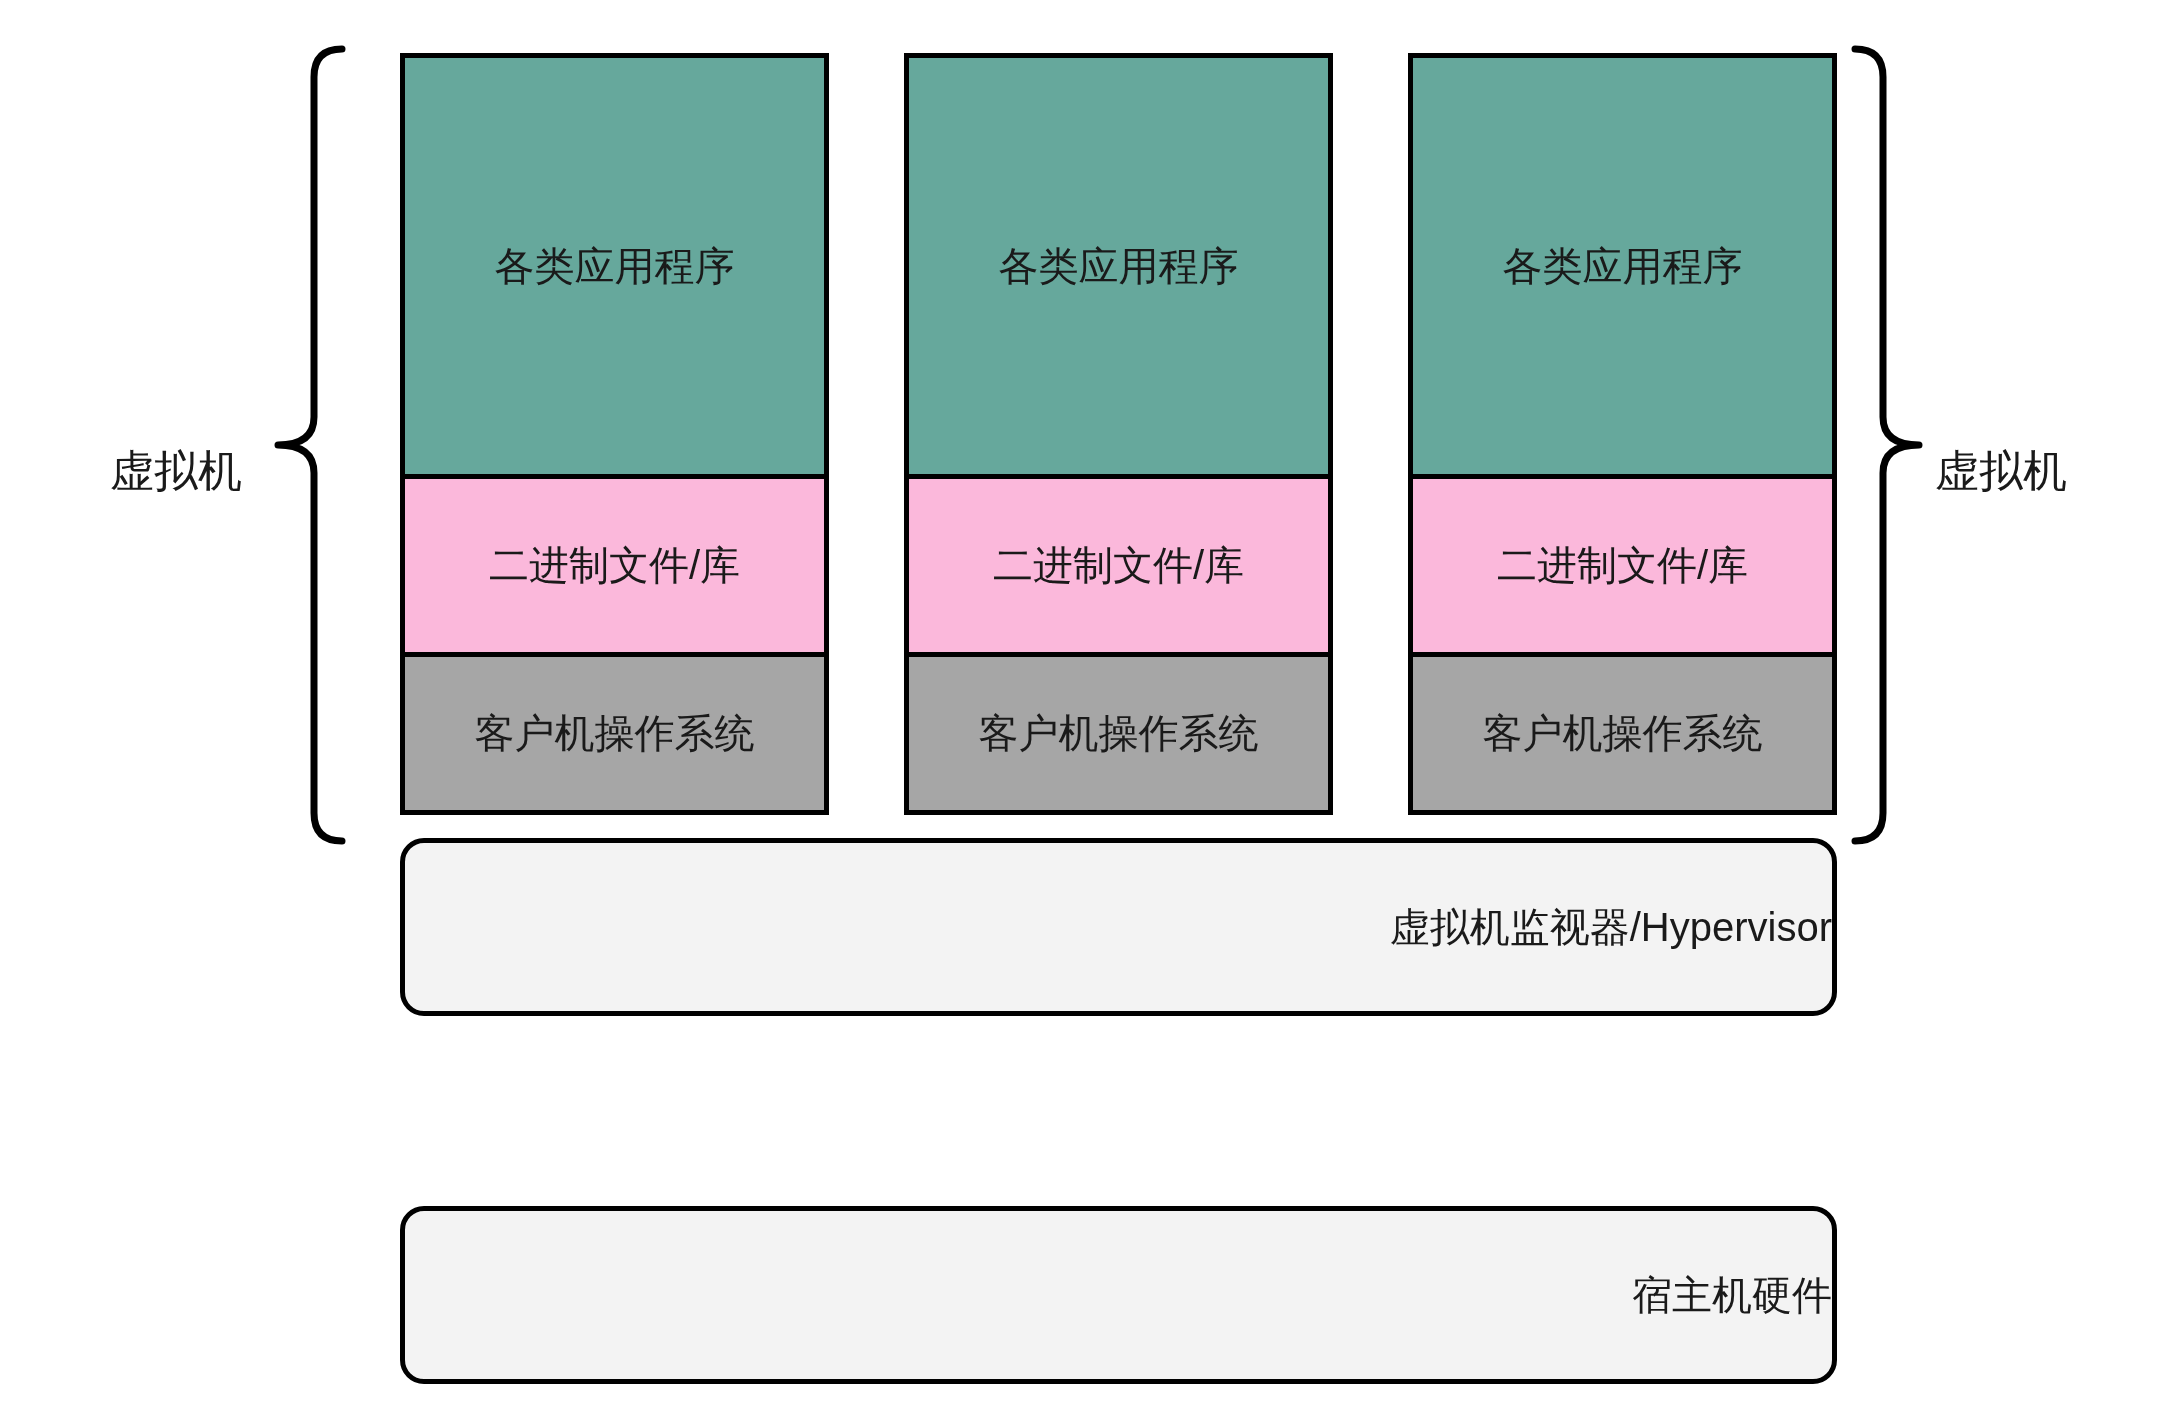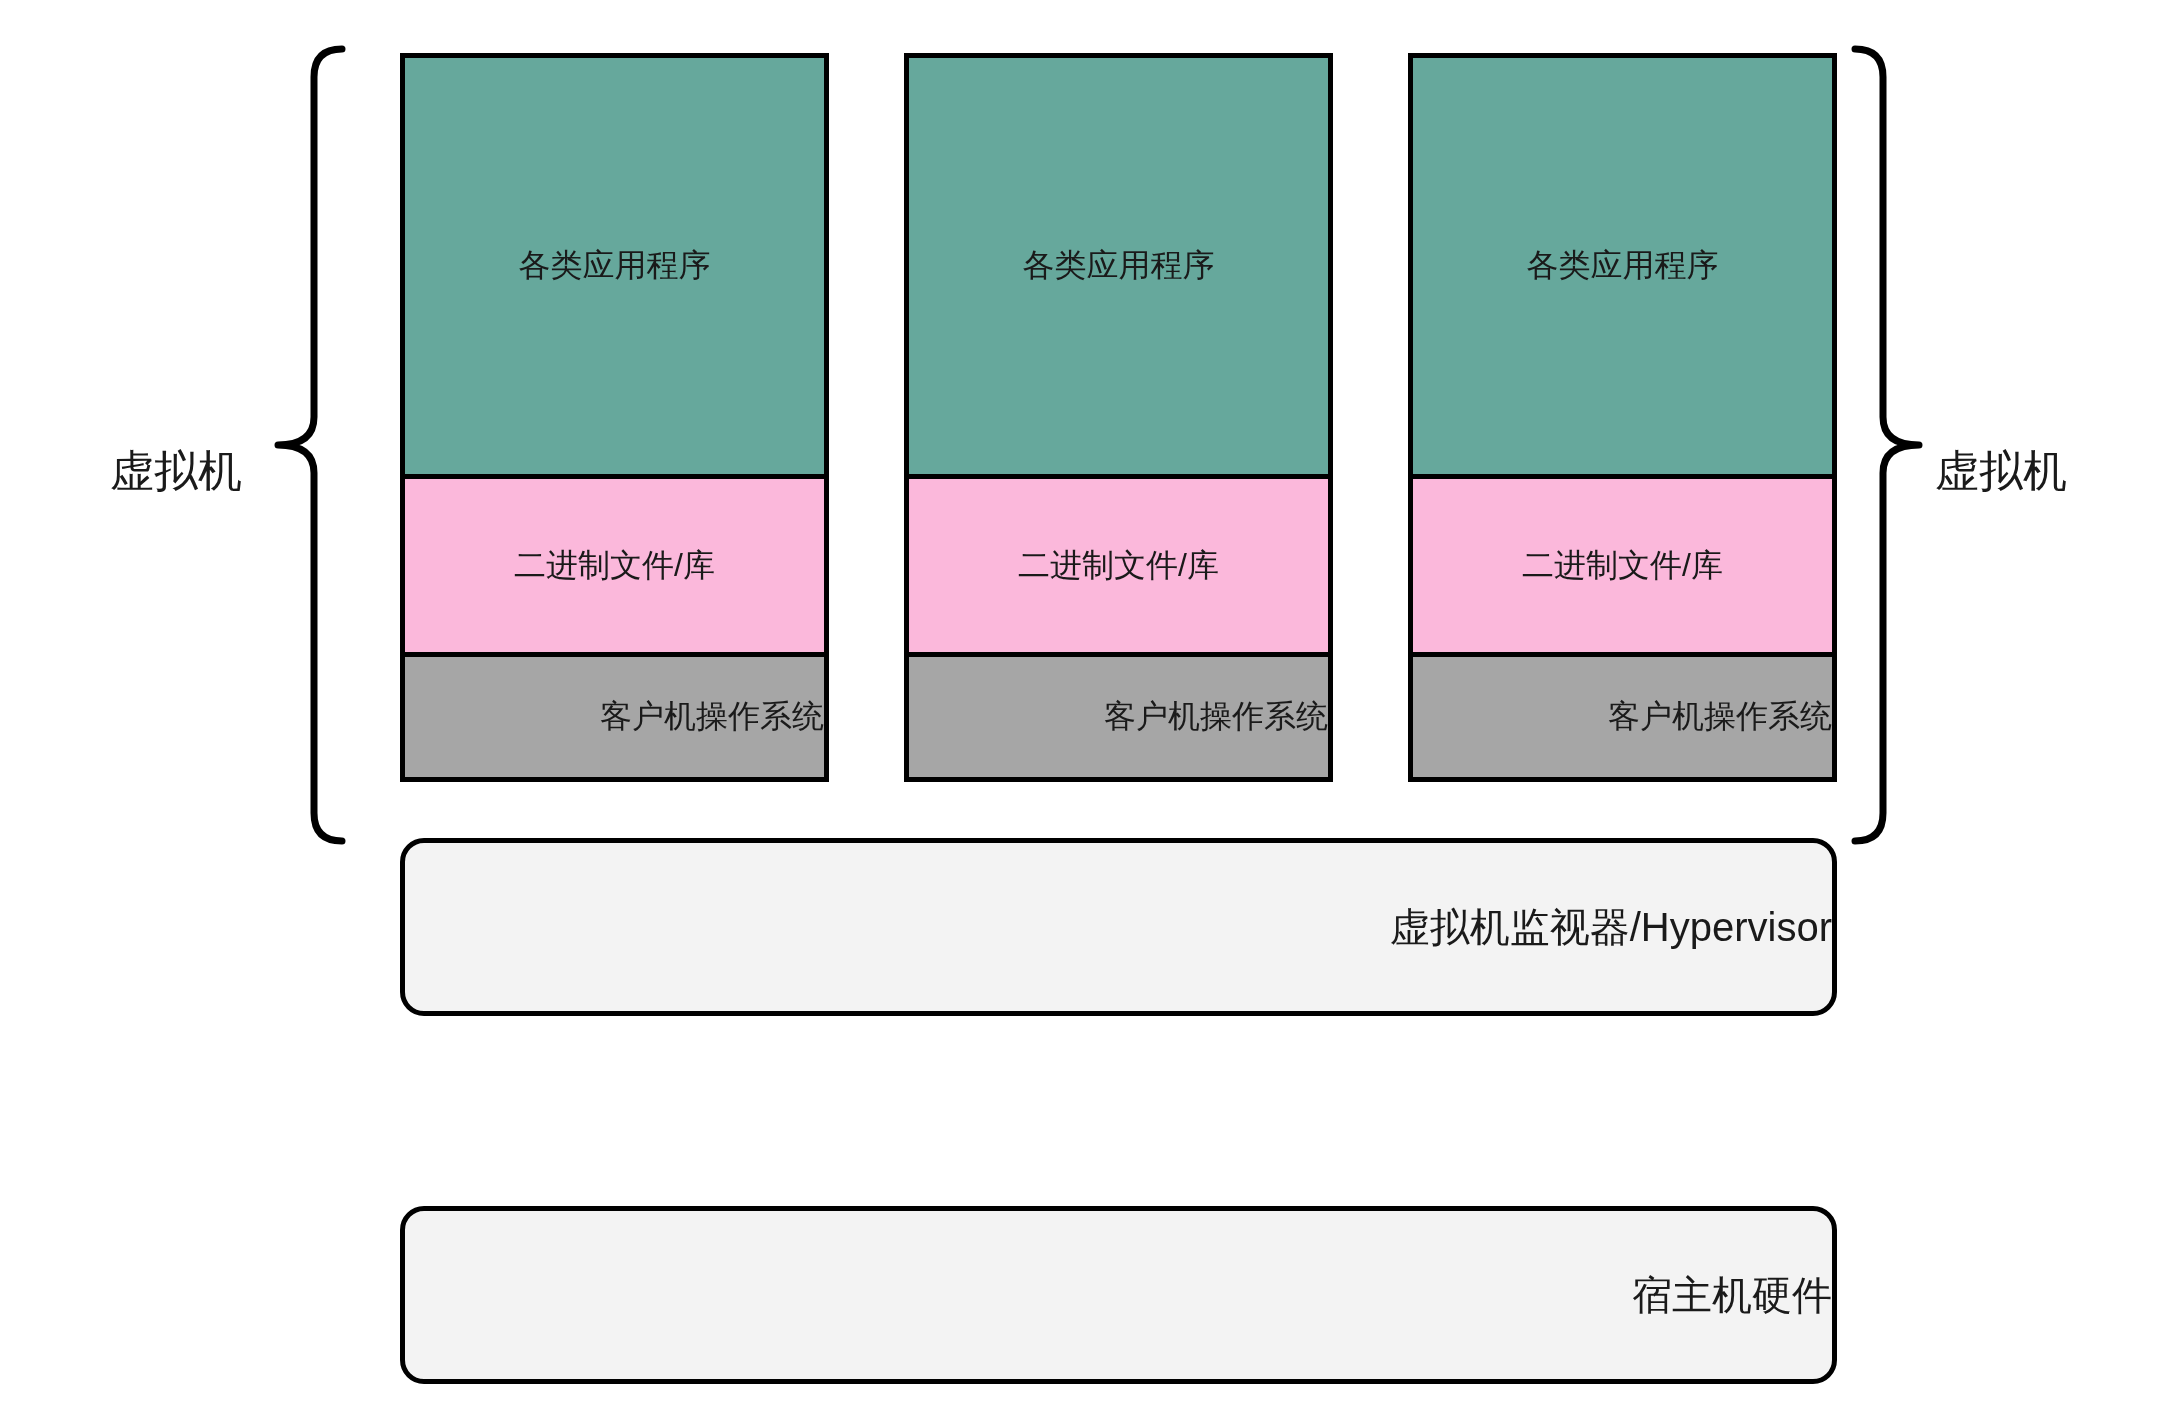--- a/index.html
+++ b/index.html
@@ -37,26 +37,26 @@
     flex:1;
     display:flex;
     flex-direction:column;
   }
   .layer{
     border:5px solid var(--border);
     display:flex;
     align-items:center;
     justify-content:center;
     text-align:center;
-    font-size:32px;
+    font-size:40px;
     color:var(--text);
   }
   .layer.app{height:426px;background:var(--app-layer);}
   .layer.bin{height:183px;background:var(--bin-layer);margin-top:-5px;}
-  .layer.os{height:130px;background:var(--guest-os-layer);margin-top:-5px;justify-content:flex-end;}
+  .layer.os{height:163px;background:var(--guest-os-layer);margin-top:-5px;}
 
   
   .base-box{
     position:absolute;
     left:400px;
     width:1437px;
     height:178px;
     background:var(--base-layer);
     border:5px solid var(--border);
     border-radius:24px;

